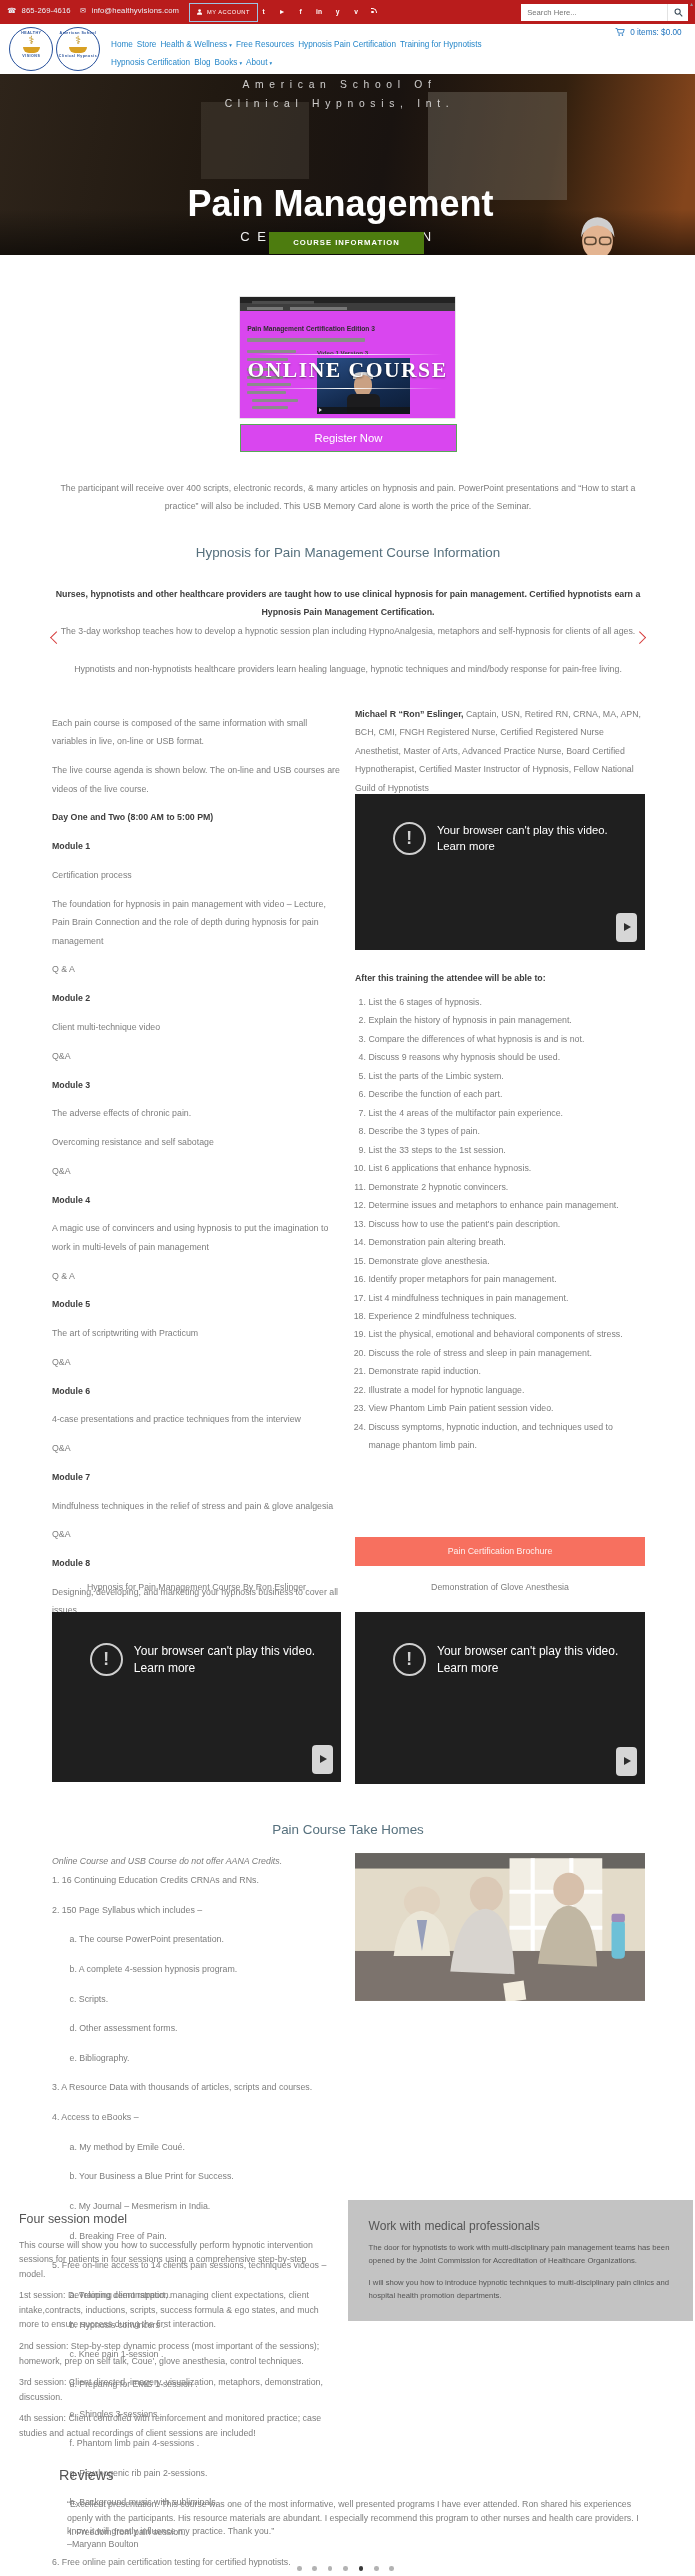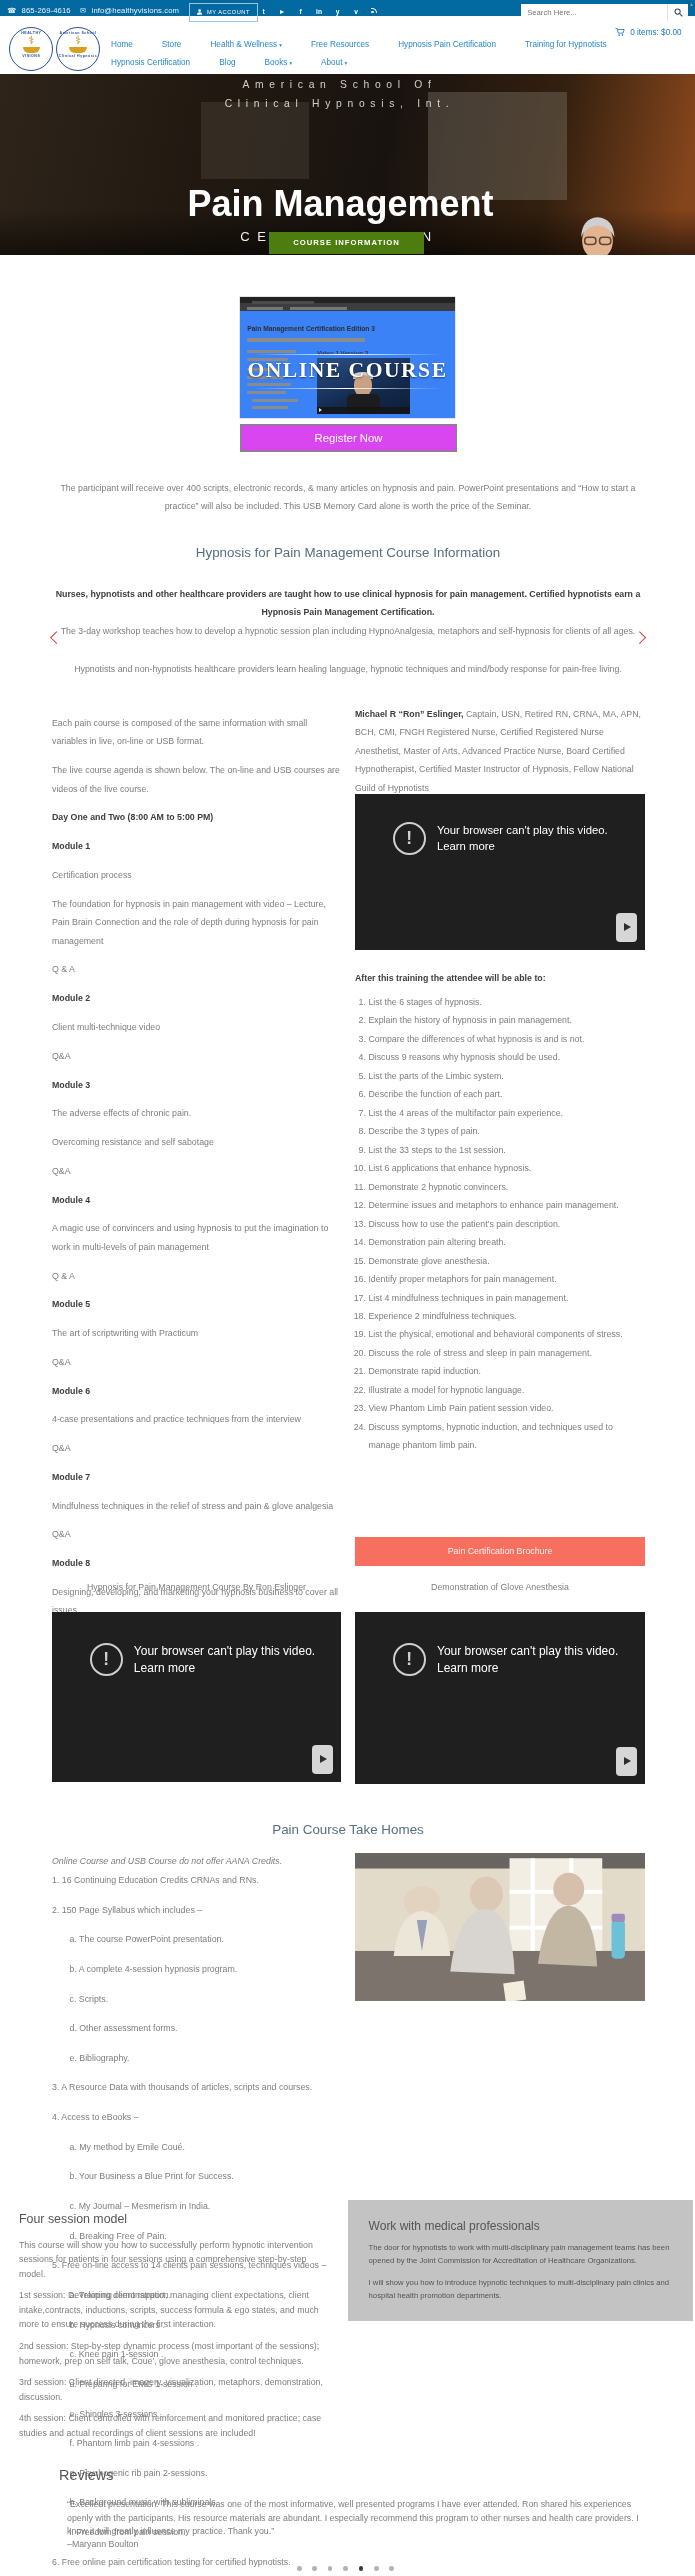--- a/index.html
+++ b/index.html
@@ -1,20 +1,20 @@
 <!DOCTYPE html>
 <html style="font-size:8.2px"><head>
 <meta charset="utf-8">
 <style>
   html,body{margin:0;padding:0;background:#e8e8e8;}
   body{font-family:"Liberation Sans", sans-serif;}
   #page{position:relative;width:696px;height:4031px;margin:0 auto;background:#fff;overflow:hidden;}
   .abs{position:absolute;}
   
-  .topbar{left:0;top:0;width:696px;height:16px;background:#0369a1;color:#fff;}
+  .topbar{left:0;top:0;width:696px;height:24px;background:#b91c1c;color:#fff;}
   .topbar .contact{position:absolute;left:7.2px;top:6.2px;font-size:7.7px;color:#eaf2f9;letter-spacing:0.1px;}
   .topbar .contact .ico{font-size:7.2px;margin:0 3.1px 0 0;}
   .myaccount{position:absolute;left:189px;top:3.1px;height:16.5px;line-height:16.5px;padding:0 7.2px;border:0.5px solid #9dc3e2;color:#fff;font-size:5.7px;letter-spacing:0.5px;cursor:pointer;}
   .myaccount svg{vertical-align:-1px;margin-right:2.6px;}
   .social{position:absolute;left:260px;top:6.7px;display:flex;gap:11.3px;}
   .social .sic{color:#fff;font-size:6.7px;font-weight:bold;line-height:9.3px;cursor:pointer;min-width:7.2px;text-align:center;}
   .rssdraw{position:relative;width:7.2px;height:7.2px;display:inline-block;}
   .rssdraw::before{content:"";position:absolute;left:0.5px;bottom:0.5px;width:2.1px;height:2.1px;background:#fff;border-radius:50%;}
   .rssdraw::after{content:"";position:absolute;left:0.5px;bottom:0.5px;width:4.6px;height:4.6px;border:1px solid #fff;border-left:none;border-bottom:none;border-radius:0 100% 0 0;}
   .searchbox{position:absolute;left:521px;top:3.6px;width:167px;height:17.5px;background:#fff;display:flex;}
@@ -22,41 +22,41 @@
   .searchbox .sbtn{width:19.6px;height:17.5px;background:#fff;border-left:0.5px solid #e2e2e2;display:flex;align-items:center;justify-content:center;cursor:pointer;}
   
   .header{left:0;top:24px;width:696px;height:49px;background:#fff;}
   .logo{position:absolute;top:2.6px;width:44px;height:44px;border:1.5px solid #27519c;border-radius:50%;background:#fff;box-sizing:border-box;text-align:center;}
   .logo .rim{font-size:3.6px;color:#27519c;letter-spacing:0.5px;display:block;margin-top:3.6px;font-weight:bold;}
   .logo .cup{width:17.5px;height:6.2px;background:#d8a023;border-radius:0 0 9.3px 9.3px;margin:0.5px auto 0;}
   .logo .med{color:#b8860b;font-size:11.3px;line-height:11.3px;}
   .logo .rimb{font-size:3.6px;color:#27519c;letter-spacing:0.5px;display:block;margin-top:0.5px;font-weight:bold;}
   .cart{position:absolute;right:14.4px;top:4.1px;color:#1e73be;font-size:8.2px;cursor:pointer;}
   .cart svg{vertical-align:-1.5px;margin-right:3.1px;}
-  .nav{position:absolute;left:111px;display:flex;gap:29px;white-space:nowrap;}
+  .nav{position:absolute;left:111px;display:flex;gap:4px;white-space:nowrap;}
   .nav a{color:#2787c9;font-size:8.2px;text-decoration:none;cursor:pointer;}
   .nav .caret{font-size:5.2px;color:#2787c9;margin-left:2.1px;}
   
   .hero{left:0;top:74px;width:696px;height:181px;background:linear-gradient(100deg,#2e241a 0%,#211911 30%,#191310 55%,#33200f 78%,#84451c 97%);overflow:hidden;}
   .hero .wall1{position:absolute;left:428px;top:18px;width:139px;height:108px;background:#8d867a;opacity:.35;}
   .hero .wall2{position:absolute;left:201px;top:28px;width:108px;height:77px;background:#6e665c;opacity:.25;}
   .hero .crowd{position:absolute;left:0;bottom:0;width:100%;height:46px;background:linear-gradient(0deg,rgba(0,0,0,.55),rgba(0,0,0,0));}
   .heroline{position:absolute;width:515px;left:82px;text-align:center;color:rgba(255,255,255,.78);font-size:10.3px;letter-spacing:5.7px;font-weight:300;}
   .herotitle{position:absolute;left:39px;width:603px;top:109px;text-align:center;color:#fff;font-size:36px;font-weight:800;letter-spacing:0px;}
   .herocert{position:absolute;left:82px;width:515px;top:155px;text-align:center;color:#f0f0f0;font-size:13px;letter-spacing:7.7px;font-weight:300;}
   .herobanner{position:absolute;left:178px;top:181px;width:294px;height:24px;background:#fff;color:#3a3a3a;font-size:13.4px;text-align:center;line-height:24px;}
   .btn-orange{position:absolute;left:269px;top:232px;width:155px;height:21.6px;background:#4d7c0f;color:#fff;font-size:7.7px;letter-spacing:1px;text-align:center;line-height:21.6px;font-weight:bold;cursor:pointer;}
   .heroman{position:absolute;left:559px;top:135px;}
   
   .shot{background:#969696;overflow:hidden;box-shadow:0 0 0 0.5px #c9c9c9;}
   .shot .bbar{height:5.7px;background:#232323;}
   .shot .bbar i{display:inline-block;width:62px;height:2.6px;background:#4c4c4c;margin:1.5px 0 0 12.4px;}
   .shot .mbar{height:8.2px;background:#3d3d3d;}
   .shot .mbar i{display:inline-block;width:36px;height:2.6px;background:#777;margin:2.6px 0 0 7.2px;}
-  .shot .body{position:relative;height:100%;background:#3b82f6;}
+  .shot .body{position:relative;height:100%;background:#d946ef;}
   .shot .lmsh{position:absolute;left:7.2px;top:14.4px;font-size:6.7px;font-weight:bold;color:#2f2f2f;}
   .shot .crumb{position:absolute;left:7.2px;top:27px;width:118px;height:4.6px;background:#8b8b8b;border-radius:1px;}
   .shot .side{position:absolute;left:7.2px;top:39px;width:62px;}
   .shot .side i{display:block;height:3.1px;background:#8b8b8b;margin:0 0 4.6px;border-radius:1px;}
   .shot .vh{position:absolute;left:77px;top:38px;font-size:6.2px;font-weight:bold;color:#3a3a3a;}
   .shot .vid{position:absolute;left:77px;top:47px;width:93px;height:56px;background:linear-gradient(160deg,#2a4f86,#132a4e 60%,#0d1d36);}
   .shot .vid .face{position:absolute;left:37px;top:17.5px;width:17.5px;height:20.6px;background:#caa183;border-radius:45%;}
   .shot .vid .hair{position:absolute;left:36px;top:14.4px;width:19.6px;height:7.2px;background:#cfcfcf;border-radius:50% 50% 0 0;}
   .shot .vid .suit{position:absolute;left:30px;top:36px;width:33px;height:19.6px;background:#1c1c1e;border-radius:5.2px 5.2px 0 0;}
   .shot .vid .bar{position:absolute;left:0;bottom:0;width:100%;height:7.2px;background:rgba(20,20,20,.8);}

